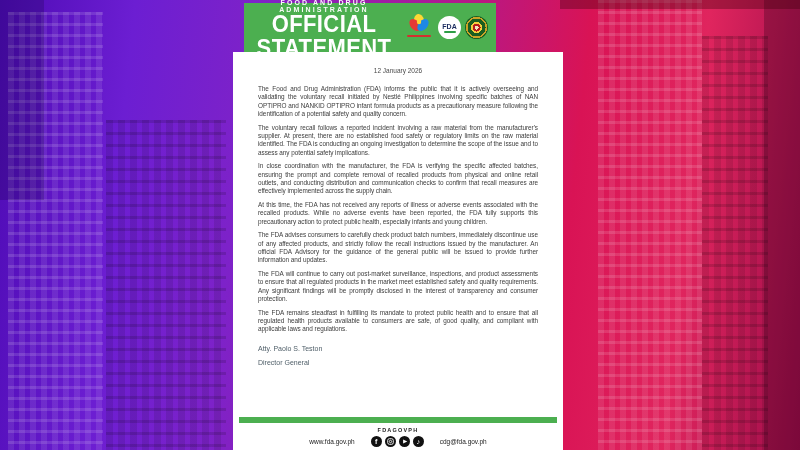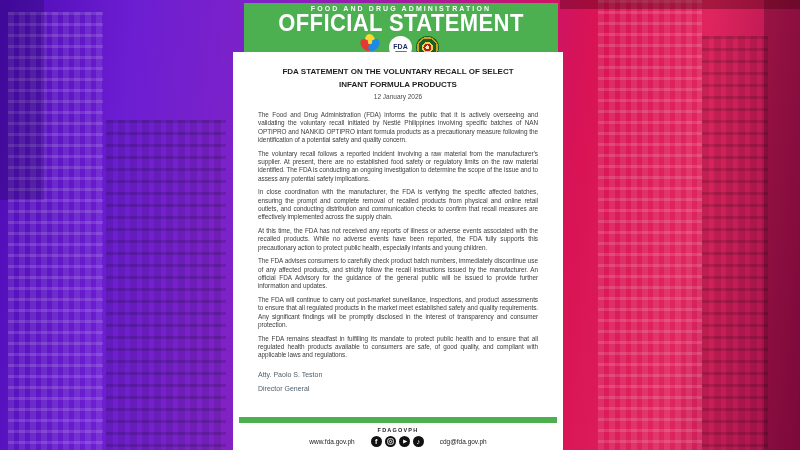--- a/index.html
+++ b/index.html
@@ -13,22 +13,22 @@
   .bldg{position:absolute;}
   .grid-light{background-image:
       repeating-linear-gradient(to bottom,rgba(255,255,255,.13) 0 3px,transparent 3px 11px),
       repeating-linear-gradient(to right,rgba(255,255,255,.09) 0 6px,transparent 6px 11px);}
   .grid-dark{background-image:
       repeating-linear-gradient(to bottom,rgba(0,0,0,.14) 0 3px,transparent 3px 12px),
       repeating-linear-gradient(to right,rgba(0,0,0,.10) 0 7px,transparent 7px 12px);}
   .shade{position:absolute;}
 
   
-  .banner{position:absolute;left:244px;top:3px;width:314px;height:49px;
-          background:#4caf50;display:flex;align-items:center;flex-direction:column;}
+  .banner{position:absolute;left:244px;top:3px;width:252px;height:49px;
+          background:#4caf50;display:flex;align-items:center;}
   .banner-text{flex:1;text-align:center;color:#fff;padding-top:2px;}
   .banner-agency{font-size:7px;font-weight:bold;letter-spacing:2.1px;opacity:.96;}
   .banner-title{font-size:22px;font-weight:bold;line-height:1.02;letter-spacing:.4px;
                 transform:scaleY(1.08);transform-origin:top center;}
   .logos{display:flex;align-items:center;gap:4px;padding-right:8px;}
   .logo-bp{width:30px;height:27px;display:flex;flex-direction:column;align-items:center;}
   .logo-bp .bar{width:24px;height:2px;background:#d32f2f;margin-top:1px;border-radius:1px;}
   .logo-circle{width:23px;height:23px;border-radius:50%;display:flex;
                align-items:center;justify-content:center;}
   .logo-fda{background:#fff;flex-direction:column;}
@@ -95,24 +95,20 @@
       <div class="logo-circle logo-fda">
         <div class="fda-txt">FDA</div>
         <div class="fda-swoosh"></div>
       </div>
       <div class="logo-circle logo-seal"></div>
     </div>
   </div>
 
   <div class="doc">
     <div class="doc-inner">
-      <div class="doc-title">
-        <div>FDA STATEMENT ON THE VOLUNTARY RECALL OF SELECT</div>
-        <div>INFANT FORMULA PRODUCTS</div>
-      </div>
       <div class="doc-date">12 January 2026</div>
 
       <div class="doc-body">
         <p>The Food and Drug Administration (FDA) informs the public that it is actively overseeing and validating the voluntary recall initiated by Nestlé Philippines involving specific batches of NAN OPTIPRO and NANKID OPTIPRO infant formula products as a precautionary measure following the identification of a potential safety and quality concern.</p>
         <p>The voluntary recall follows a reported incident involving a raw material from the manufacturer's supplier. At present, there are no established food safety or regulatory limits on the raw material identified. The FDA is conducting an ongoing investigation to determine the scope of the issue and to assess any potential safety implications.</p>
         <p>In close coordination with the manufacturer, the FDA is verifying the specific affected batches, ensuring the prompt and complete removal of recalled products from physical and online retail outlets, and conducting distribution and communication checks to confirm that recall measures are effectively implemented across the supply chain.</p>
         <p>At this time, the FDA has not received any reports of illness or adverse events associated with the recalled products. While no adverse events have been reported, the FDA fully supports this precautionary action to protect public health, especially infants and young children.</p>
         <p>The FDA advises consumers to carefully check product batch numbers, immediately discontinue use of any affected products, and strictly follow the recall instructions issued by the manufacturer. An official FDA Advisory for the guidance of the general public will be issued to provide further information and updates.</p>
         <p>The FDA will continue to carry out post-market surveillance, inspections, and product assessments to ensure that all regulated products in the market meet established safety and quality requirements. Any significant findings will be promptly disclosed in the interest of transparency and consumer protection.</p>
         <p>The FDA remains steadfast in fulfilling its mandate to protect public health and to ensure that all regulated health products available to consumers are safe, of good quality, and compliant with applicable laws and regulations.</p>

